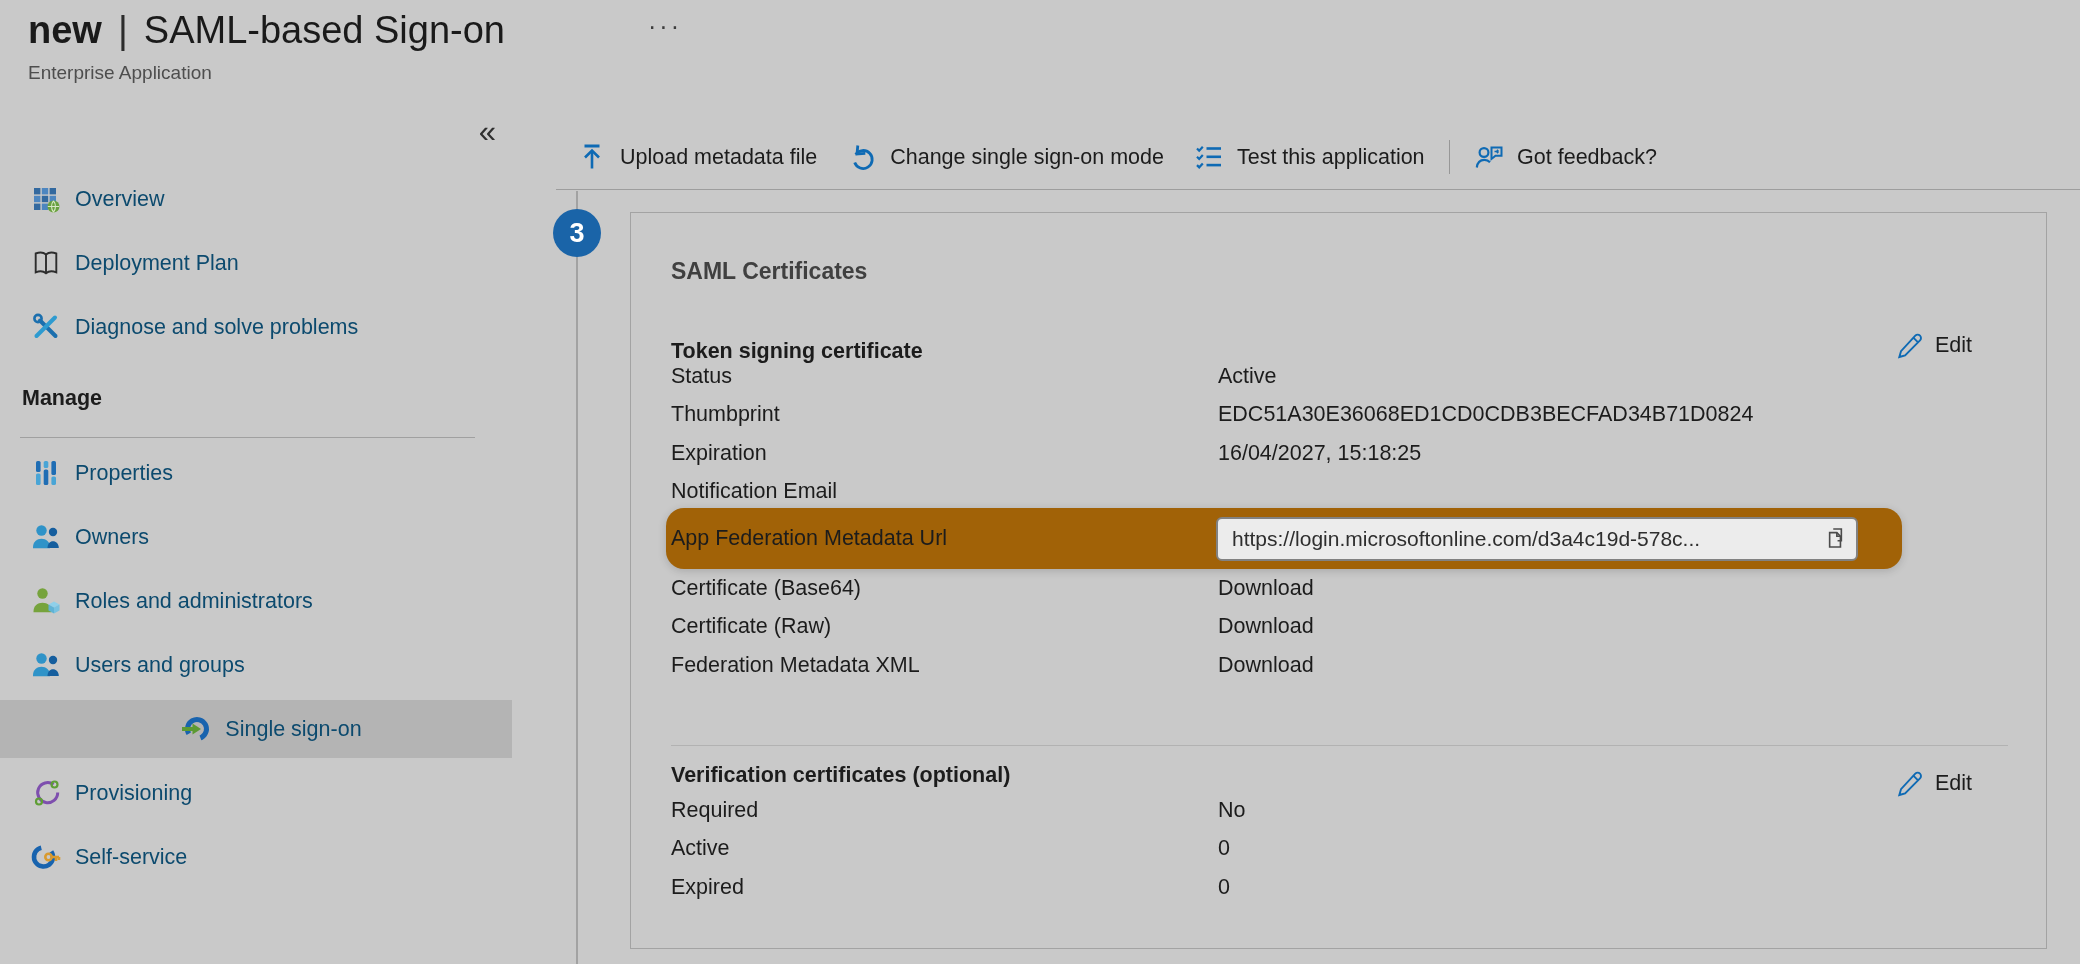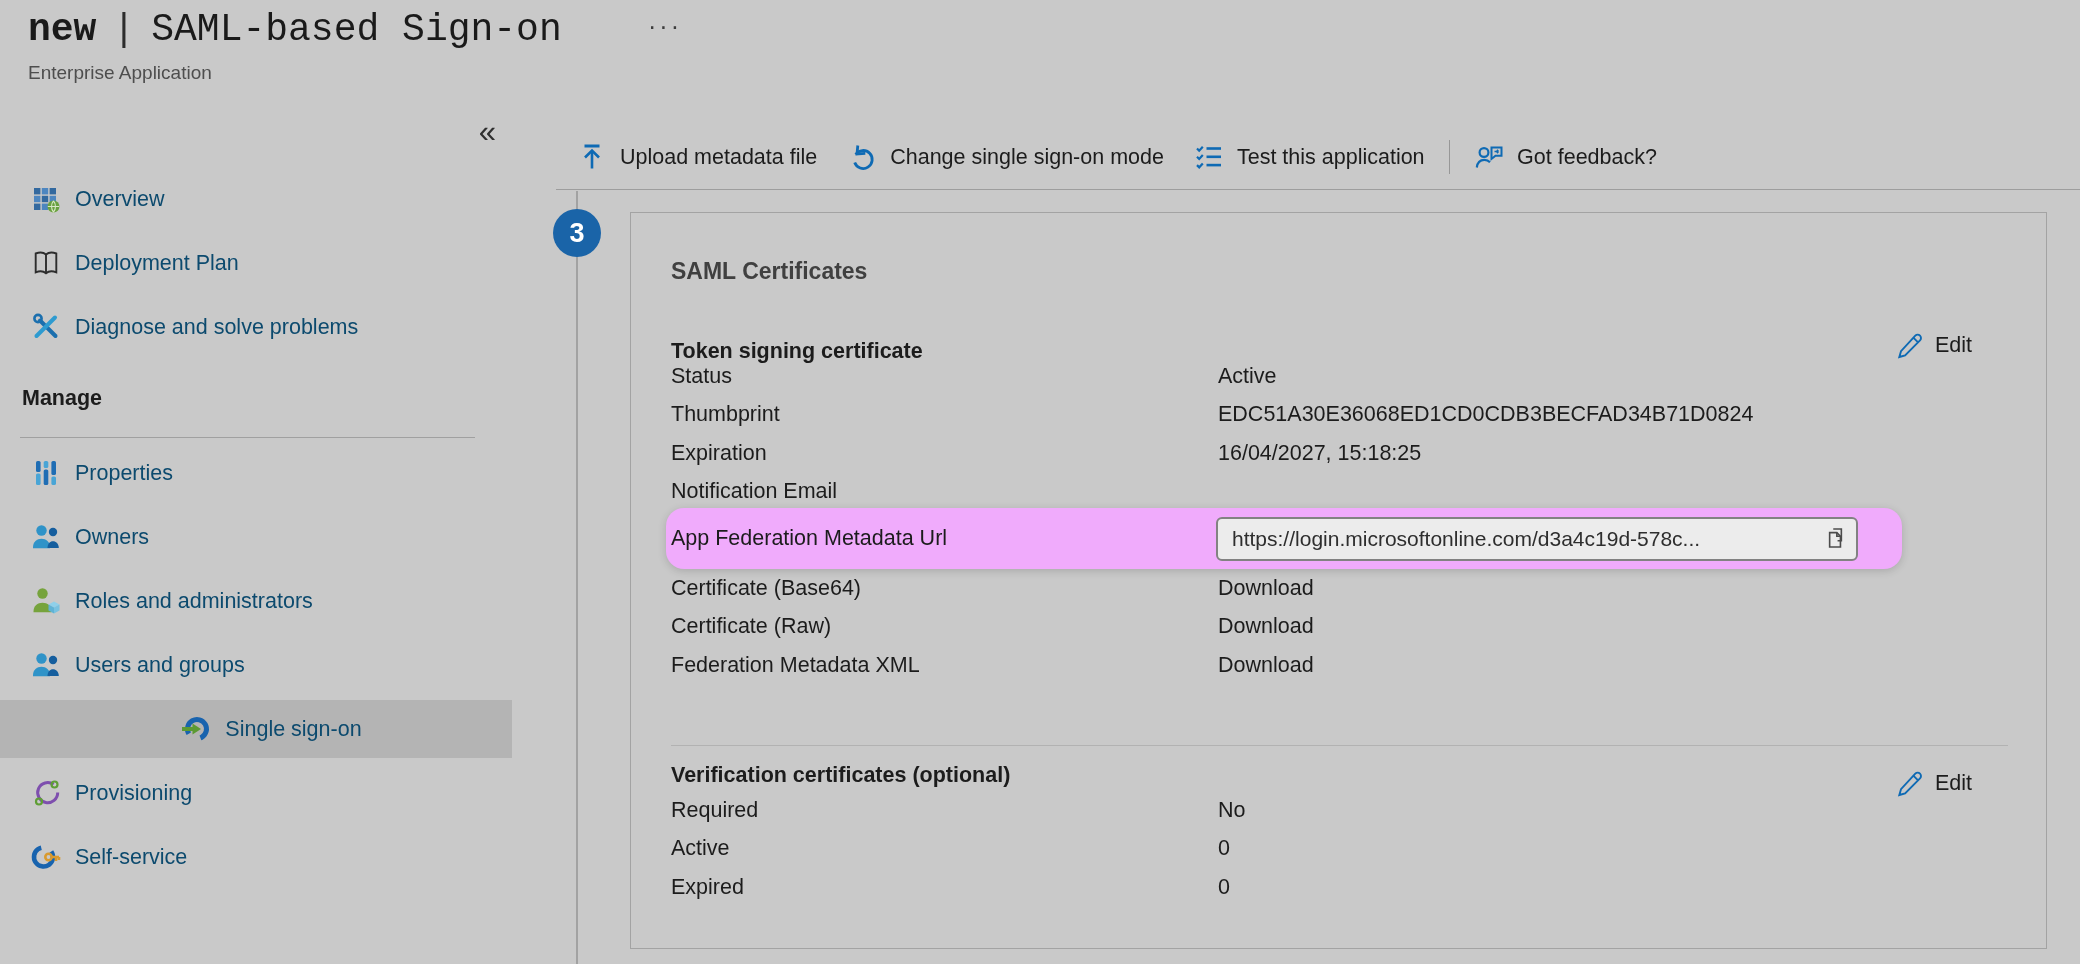--- a/index.html
+++ b/index.html
@@ -4,21 +4,21 @@
 <style>
   html,body{margin:0;padding:0;}
   body{
     position:relative;width:2080px;height:964px;overflow:hidden;
     background:#c9c9c9;color:#1f1f1f;
     font-family:"Liberation Sans",sans-serif;
     -webkit-font-smoothing:antialiased;
   }
   
   .page-header{position:absolute;left:28px;top:6px;}
-  .title{margin:0;font-size:38px;line-height:48px;font-weight:400;white-space:nowrap;color:#1a1a1a;display:flex;align-items:center;font-family:Liberation Mono, monospace;}
+  .title{margin:0;font-size:38px;line-height:48px;font-weight:400;white-space:nowrap;color:#1a1a1a;display:flex;align-items:center;}
   .title .app{font-weight:700;}
   .title .sep{margin:0 16px;font-weight:400;color:#2c2c2c;}
   .subtitle{margin-top:8px;font-size:19px;color:#4e4e4e;}
   .more-btn{position:absolute;left:648px;top:14px;font-size:25px;letter-spacing:3px;color:#3d3d3d;cursor:pointer;line-height:1;}
 
   
   .sidebar{position:absolute;left:0;top:96px;width:512px;height:868px;}
   .collapse-btn{position:absolute;right:16px;top:20px;font-size:31px;color:#2f2f2f;cursor:pointer;line-height:1;}
   .nav{position:absolute;left:0;width:512px;margin:0;padding:0;list-style:none;}
   .nav.general{top:74px;}
@@ -59,21 +59,21 @@
   .kv-row .v{color:#1c1c1c;}
   .dl{color:#1266bb;cursor:pointer;}
   .redacted{width:308px;height:25px;border-radius:2px;
     background:
       repeating-linear-gradient(90deg, rgba(80,80,80,.50) 0 12px, rgba(150,150,150,.42) 12px 25px, rgba(115,115,115,.48) 25px 36px, rgba(175,175,175,.38) 36px 50px),
       repeating-linear-gradient(0deg, rgba(135,135,135,.55) 0 12px, rgba(190,190,190,.45) 12px 25px);
   }
   .section-divider{position:absolute;left:40px;top:532px;width:1337px;height:0;border-top:1.5px solid #b2b2b2;}
 
   
-  .highlight-row{position:absolute;left:35px;top:295px;width:1236px;height:61px;background:#f0abfc;border-radius:18px;box-shadow:0 2px 8px rgba(0,0,0,.16);display:flex;align-items:center;padding-left:5px;box-sizing:border-box;}
+  .highlight-row{position:absolute;left:35px;top:295px;width:1236px;height:61px;background:#a16207;border-radius:18px;box-shadow:0 2px 8px rgba(0,0,0,.16);display:flex;align-items:center;padding-left:5px;box-sizing:border-box;}
   .highlight-row .k{width:545px;flex:none;font-size:21.5px;color:#1c1c1c;}
   .url-wrap{position:relative;width:642px;height:44px;flex:none;}
   .url-input{width:100%;height:100%;box-sizing:border-box;border:2px solid #828282;border-radius:6px;background:#ececec;font-size:21px;color:#2e2e2e;padding:0 50px 0 14px;font-family:"Liberation Sans",sans-serif;outline:none;}
   .copy-btn{position:absolute;right:5px;top:5px;width:36px;height:34px;display:flex;align-items:center;justify-content:center;cursor:pointer;background:transparent;border:none;padding:0;}
   .copy-btn svg{width:27px;height:27px;display:block;}
 </style>
 </head>
 <body>
 
 <header class="page-header">

